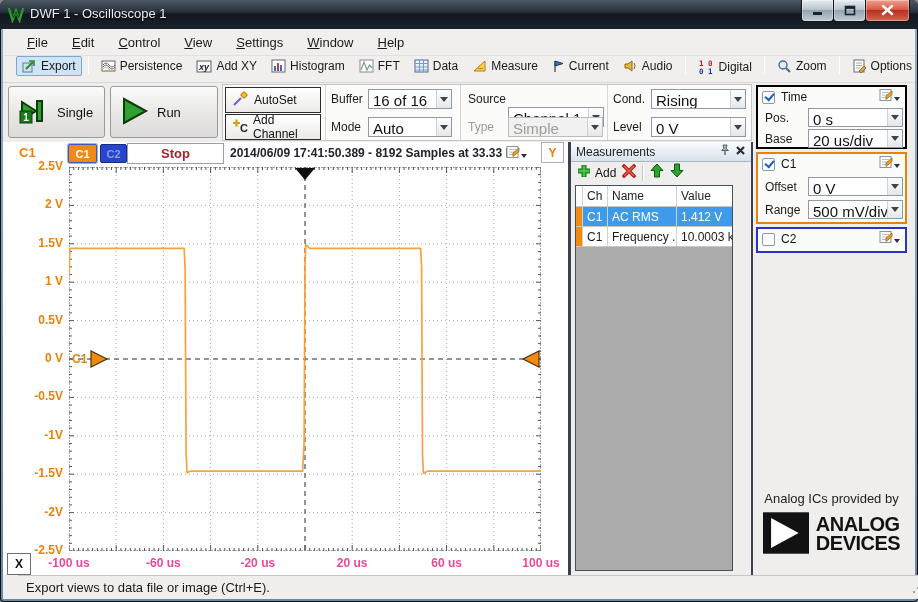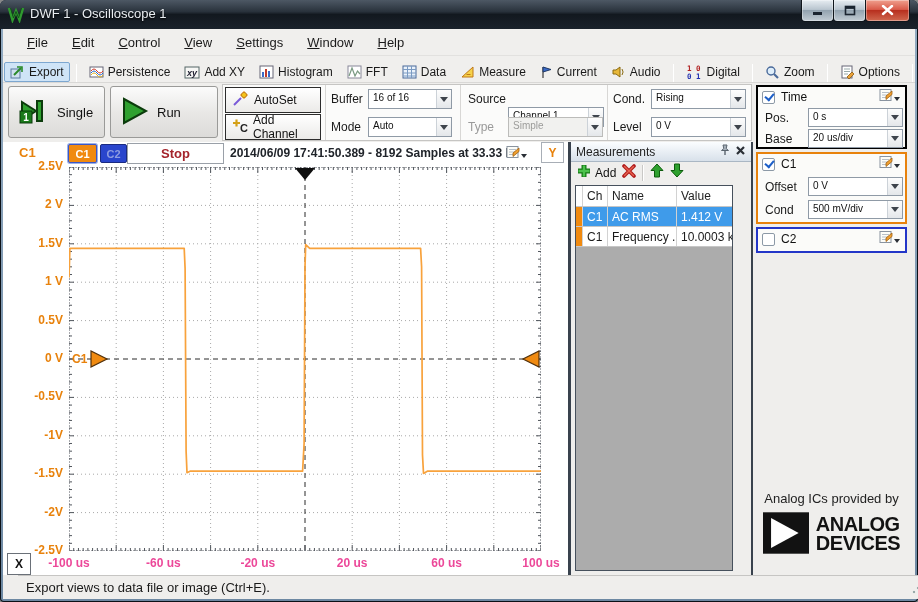--- a/index.html
+++ b/index.html
@@ -17,35 +17,35 @@
   #btn-min{left:801px;width:31px;background:linear-gradient(180deg,#e7edf2,#b9c5cf 45%,#93a3b0 50%,#c2ccd4);}
   #btn-max{left:833px;width:31px;background:linear-gradient(180deg,#e7edf2,#b9c5cf 45%,#93a3b0 50%,#c2ccd4);}
   #btn-close{left:865px;width:43px;background:linear-gradient(180deg,#f0a08e,#d95b4a 45%,#b8301f 50%,#d0684f);}
   
   #client{left:3px;top:29px;width:912px;height:570px;background:#efeeec;}
   
   #menubar{left:3px;top:29px;width:912px;height:27px;background:#f0efed;border-bottom:1px solid #e2e1df;display:flex;align-items:center;padding-left:12px;box-sizing:border-box;}
   .menu-item{padding:4px 12px;font-size:13px;color:#1a1a1a;}
   .menu-item u{text-decoration:underline;}
   
-  #toolbar{left:3px;top:56px;width:912px;height:27px;background:#f0efed;border-bottom:1px solid #d9d8d6;display:flex;align-items:flex-end;padding-left:0;box-sizing:border-box;}
+  #toolbar{left:3px;top:56px;width:912px;height:27px;background:#f0efed;border-bottom:1px solid #d9d8d6;display:flex;align-items:flex-start;padding-left:12px;box-sizing:border-box;}
   .tb-btn{display:flex;align-items:center;gap:4px;padding:2px 5px;margin:0 1px;font-size:12px;color:#1a1a1a;border:1px solid transparent;border-radius:2px;white-space:nowrap;}
   .tb-btn.active{background:#cfe4f7;border-color:#7da7d0;}
   .tb-sep{width:1px;height:18px;background:#c9c8c6;margin:0 5px;border-right:1px solid #fff;}
   .tb-ic{display:flex;align-items:center;}
   
   #controlband{left:3px;top:83px;width:748px;height:59px;background:#efeeec;border-bottom:1px solid #c9c8c6;}
   .bigbtn{display:flex;align-items:center;gap:8px;justify-content:flex-start;padding-left:8px;font-size:13px;color:#111;
     background:linear-gradient(180deg,#fbfbfb,#e9e8e6 50%,#dcdbd9);border:1px solid #9a9a98;border-radius:3px;box-sizing:border-box;}
   #fieldpanel{left:222px;top:84px;width:530px;height:57px;background:#fbfbfa;border:1px solid #c6c5c3;box-sizing:border-box;}
   .vsep{top:85px;width:1px;height:55px;background:#d8d7d5;}
   .stackbtn{display:flex;align-items:center;gap:5px;padding-left:6px;font-size:12px;color:#111;background:linear-gradient(180deg,#ffffff,#ebeae8);border:1px solid #2c2c2c;box-sizing:border-box;}
   .flabel{font-size:12px;color:#1a1a1a;white-space:nowrap;}
   .flabel.dim{color:#9a9a9a;}
-  .sel{background:#fff;border:1px solid #8f9aa6;display:flex;align-items:stretch;font-size:10px;color:#111;box-sizing:border-box;}
+  .sel{background:#fff;border:1px solid #8f9aa6;display:flex;align-items:stretch;font-size:15px;color:#111;box-sizing:border-box;}
   .sel .v{flex:1;padding:2px 4px;white-space:nowrap;overflow:hidden;}
   .sel .ar{width:14px;border-left:1px solid #ccd2d8;display:flex;align-items:center;justify-content:center;background:linear-gradient(180deg,#fdfdfd,#e4e7ea);}
   .sel.disabled{background:#f1f1ef;border-color:#bcbcba;}
   .sel.disabled .v{color:#9c9c9a;}
   
   #rightpanel{left:753px;top:83px;width:157px;height:492px;background:#efeeec;}
   .group{position:absolute;left:3px;width:151px;background:#fbfbf9;box-sizing:border-box;}
   .ghead{position:absolute;left:0;top:0;right:0;height:20px;display:flex;align-items:center;gap:6px;padding:0 4px;}
   .glabel{font-size:12px;color:#111;flex:1;}
   .cb{width:13px;height:13px;background:#fff;border:1px solid #8c99a6;border-radius:2px;position:relative;box-sizing:border-box;}
@@ -390,21 +390,21 @@
       </div>
       <span class="grow-label" style="top:26px">Offset</span>
       <div class="sel" style="position:absolute;left:50px;top:23px;width:95px;height:19px">
         <span class="v">0 V</span>
           <span class="ar">
             <svg width="8" height="5">
               <polygon points="0,0 8,0 4,5" fill="#3e444c"></polygon>
             </svg>
           </span>
       </div>
-      <span class="grow-label" style="top:49px">Cond</span>
+      <span class="grow-label" style="top:49px">Range</span>
       <div class="sel" style="position:absolute;left:50px;top:46px;width:95px;height:19px">
         <span class="v">500 mV/div</span>
           <span class="ar">
             <svg width="8" height="5">
               <polygon points="0,0 8,0 4,5" fill="#3e444c"></polygon>
             </svg>
           </span>
       </div>
     </div>
     <div class="group" style="top:144px;height:26px;border:2px solid #2336c8">

